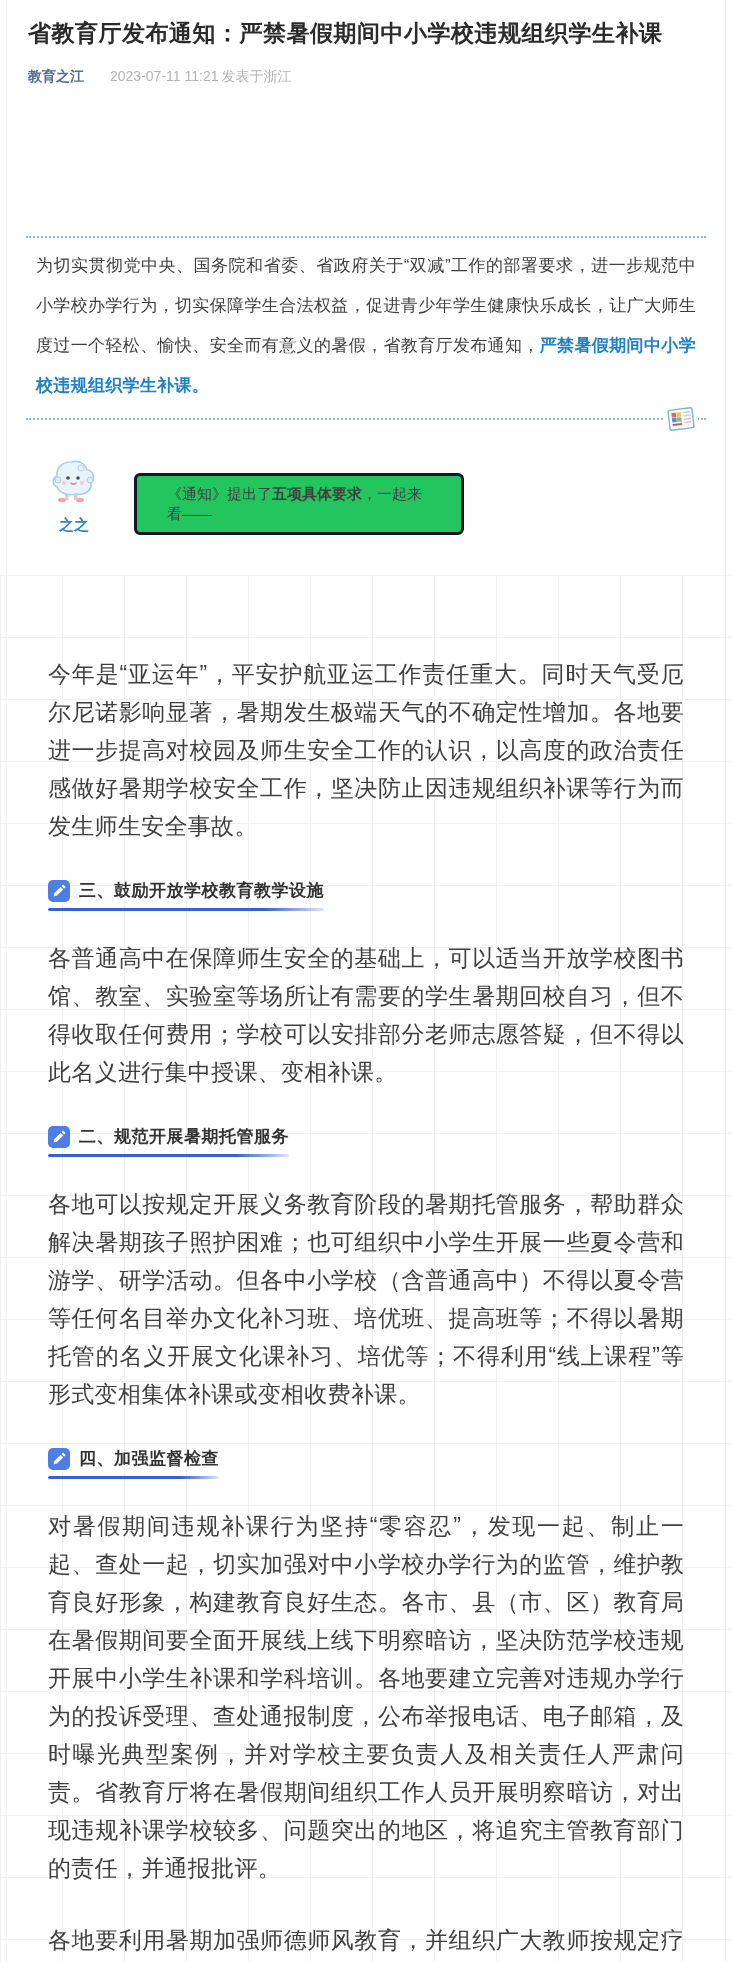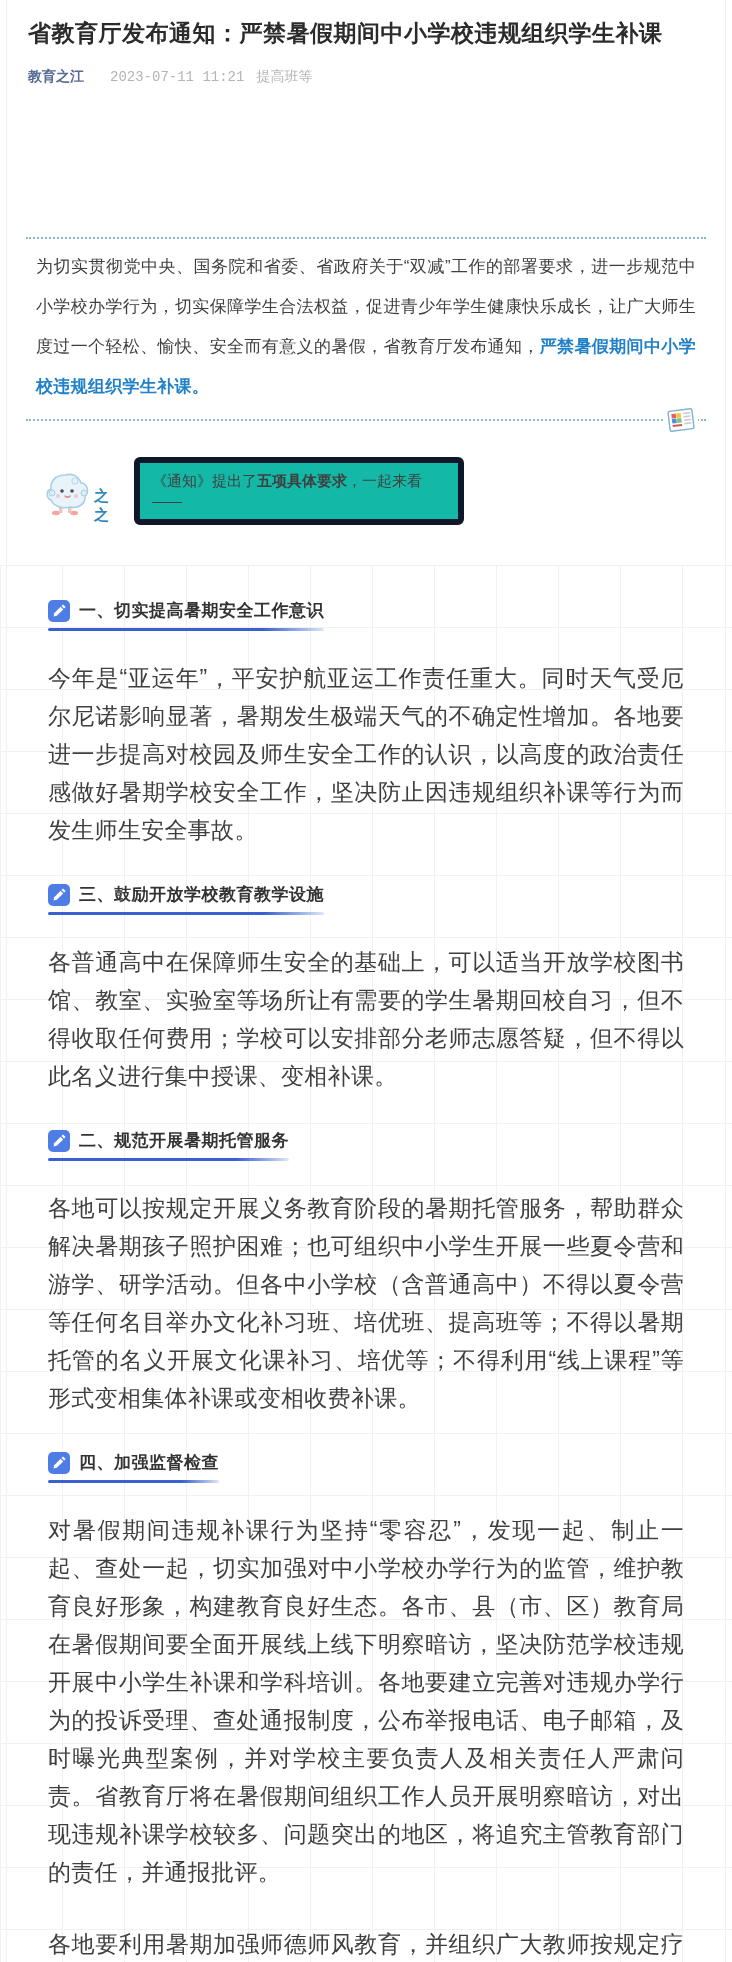--- a/index.html
+++ b/index.html
@@ -13,21 +13,21 @@
   .edge.left { left:6px; } .edge.right { right:6px; }
 
   .page { position:relative; padding-top:16px; }
 
   .title {
     margin:0 28px; font-size:23px; font-weight:700; color:#2b2b2b;
     line-height:34px; letter-spacing:0.5px;
   }
   .byline { margin:16px 28px 0; font-size:14px; line-height:20px; }
   .byline .account { color:#576b95; font-weight:600; margin-right:26px; cursor:pointer; }
-  .byline .time { color:#b4b4b4; margin-right:12px;font-family:Liberation Mono, monospace; }
+  .byline .time { color:#b4b4b4; margin-right:3px; }
   .byline .loc { color:#b4b4b4; }
 
   .intro {
     margin:150px 26px 0;
     border-top:2px dotted #8cb8d8;
     border-bottom:2px dotted #8cb8d8;
     padding:8px 10px 12px;
     position:relative;
   }
   .intro p {
@@ -36,26 +36,26 @@
   }
   .intro .hl { color:#2080c8; font-weight:700; }
   .news-icon {
     position:absolute; right:8px; bottom:-16px; width:34px; height:30px;
     background:#ffffff; display:flex; align-items:center; justify-content:center;
   }
 
   .mascot-row {
     margin:36px 0 0 42px; display:flex; align-items:flex-end;
   }
-  .mascot-col { display:flex; flex-direction:row; align-items:flex-end; width:64px; }
+  .mascot-col { display:flex; flex-direction:column; align-items:center; width:64px; }
   .mascot-name { font-size:15px; font-weight:700; color:#3388bb; margin-top:4px; }
   .bubble {
     margin-left:28px; margin-bottom:0;
-    background:#14b8a6; border:6px solid #0f172a; border-radius:6px;
-    padding:8px 12px; font-size:15px; line-height:20px; color:#3f3f3f;
+    background:#22c55e; border:3px solid #0f172a; border-radius:6px;
+    padding:8px 30px; font-size:15px; line-height:20px; color:#3f3f3f;
     width:330px;
   }
   .bubble b { font-weight:700; }
 
   .grid-area {
     margin-top:40px; padding:34px 0 6px;
     background-image:
       linear-gradient(#eff2ef 1px, transparent 1px),
       linear-gradient(90deg, #eff2ef 1px, transparent 1px);
     background-size:62px 62px;
@@ -79,21 +79,21 @@
 <body>
 
 <div class="edge left"></div>
 <div class="edge right"></div>
 
 <div class="page">
 
   <h1 class="title">省教育厅发布通知：严禁暑假期间中小学校违规组织学生补课</h1>
 
   <div class="byline">
-    <span class="account">教育之江</span><span class="time">2023-07-11 11:21</span><span class="loc">提高班等</span>
+    <span class="account">教育之江</span><span class="time">2023-07-11 11:21</span><span class="loc">发表于浙江</span>
   </div>
 
   <div class="intro">
     <p><span>为切实贯彻党中央、国务院和省委、省政府关于“双减”工作的部署要求，进一步规范中小学校办学行为，切实保障学生合法权益，促进青少年学生健康快乐成长，让广大师生度过一个轻松、愉快、安全而有意义的暑假，省教育厅发布通知，</span><span class="hl">严禁暑假期间中小学校违规组织学生补课。</span></p>
     <span class="news-icon">
       <svg width="30" height="26" viewBox="0 0 30 26">
         <g transform="rotate(-7 15 13)">
           <rect x="3" y="3" width="24" height="20" rx="1.5" fill="#ffffff" stroke="#7ab3d4" stroke-width="1.4"></rect>
           <rect x="6" y="6" width="4.5" height="4.5" fill="#e8615a"></rect>
           <rect x="11" y="6" width="4.5" height="4.5" fill="#f5c242"></rect>
@@ -134,30 +134,20 @@
     </div>
     <div class="bubble">
       <span>《通知》提出了</span><b>五项具体要求</b><span>，一起来看——</span>
     </div>
   </div>
 
   <div class="grid-area">
 
     <div class="section">
       <div class="sec-head">
-        <div class="sec-head-row">
-          <span class="sec-icon">
-            <svg width="22" height="22" viewBox="0 0 22 22">
-              <rect x="0" y="0" width="22" height="22" rx="5" fill="#4d7de5"></rect>
-              <path d="M5.5 16.5 L6.2 13.2 L12.6 6.8 L15.2 9.4 L8.8 15.8 Z" fill="#ffffff"></path>
-              <path d="M13.5 5.9 L15 4.4 L17.6 7 L16.1 8.5 Z" fill="#ffffff"></path>
-            </svg>
-          </span>
-          <span class="sec-title">一、切实提高暑期安全工作意识</span>
-        </div>
         <div class="sec-underline"></div>
       </div>
       <p class="sec-body">今年是“亚运年”，平安护航亚运工作责任重大。同时天气受厄尔尼诺影响显著，暑期发生极端天气的不确定性增加。各地要进一步提高对校园及师生安全工作的认识，以高度的政治责任感做好暑期学校安全工作，坚决防止因违规组织补课等行为而发生师生安全事故。</p>
     </div>
 
     <div class="section">
       <div class="sec-head">
         <div class="sec-head-row">
           <span class="sec-icon">
             <svg width="22" height="22" viewBox="0 0 22 22">

